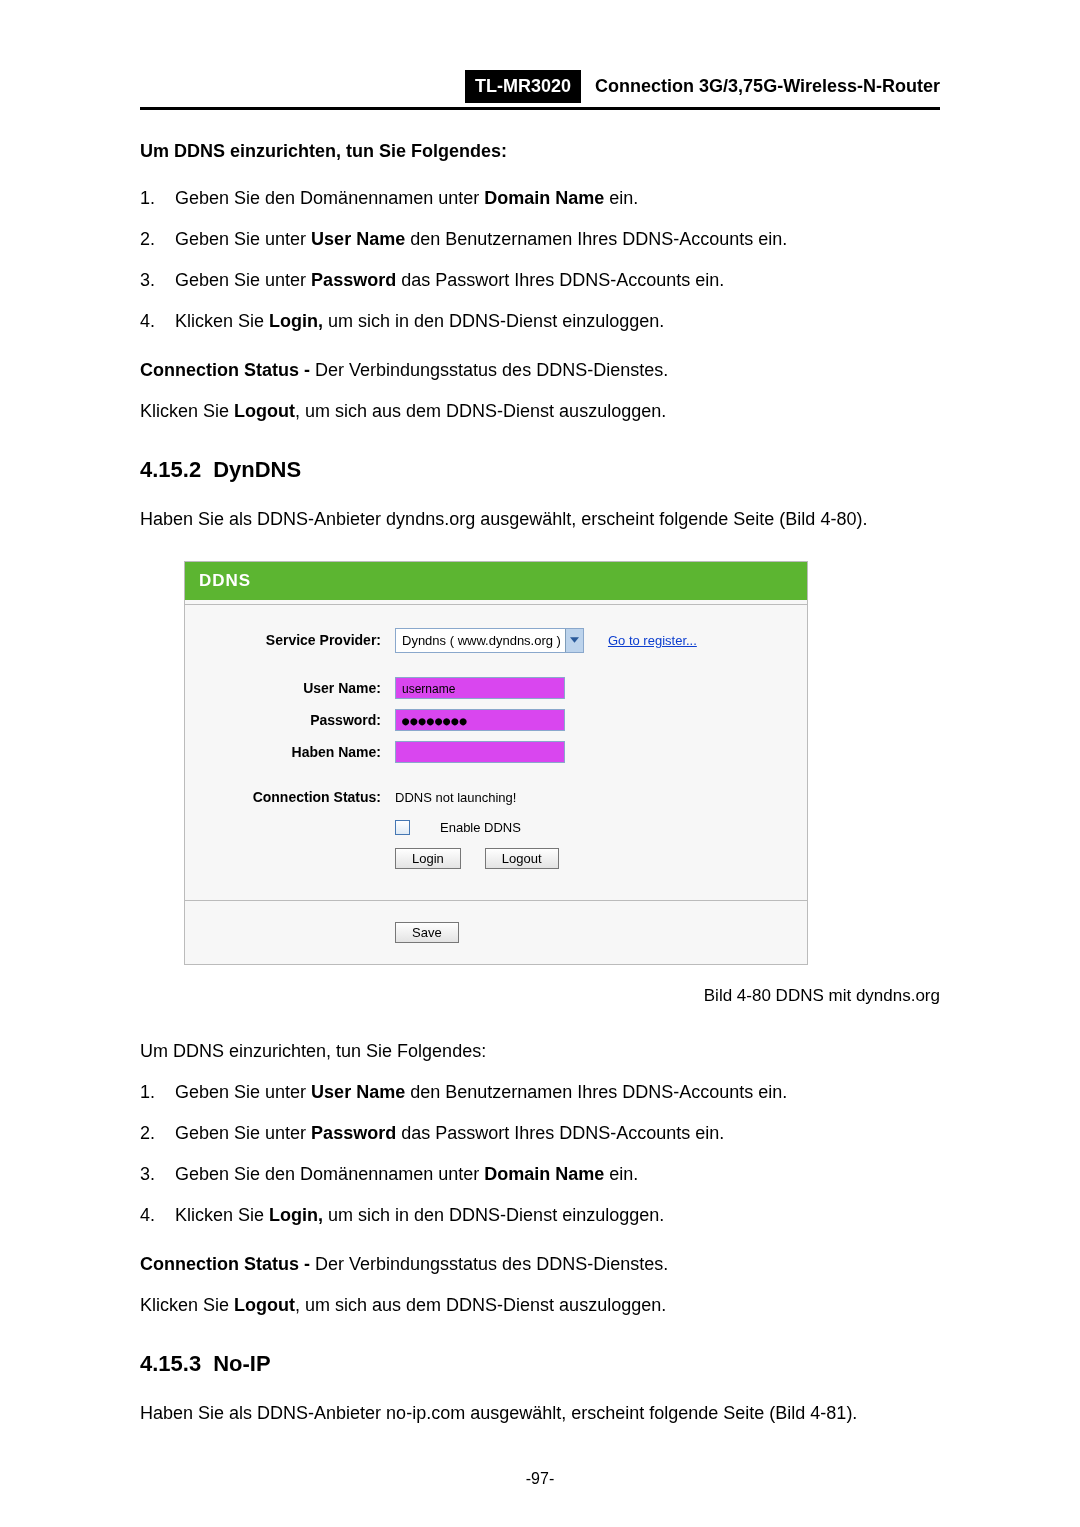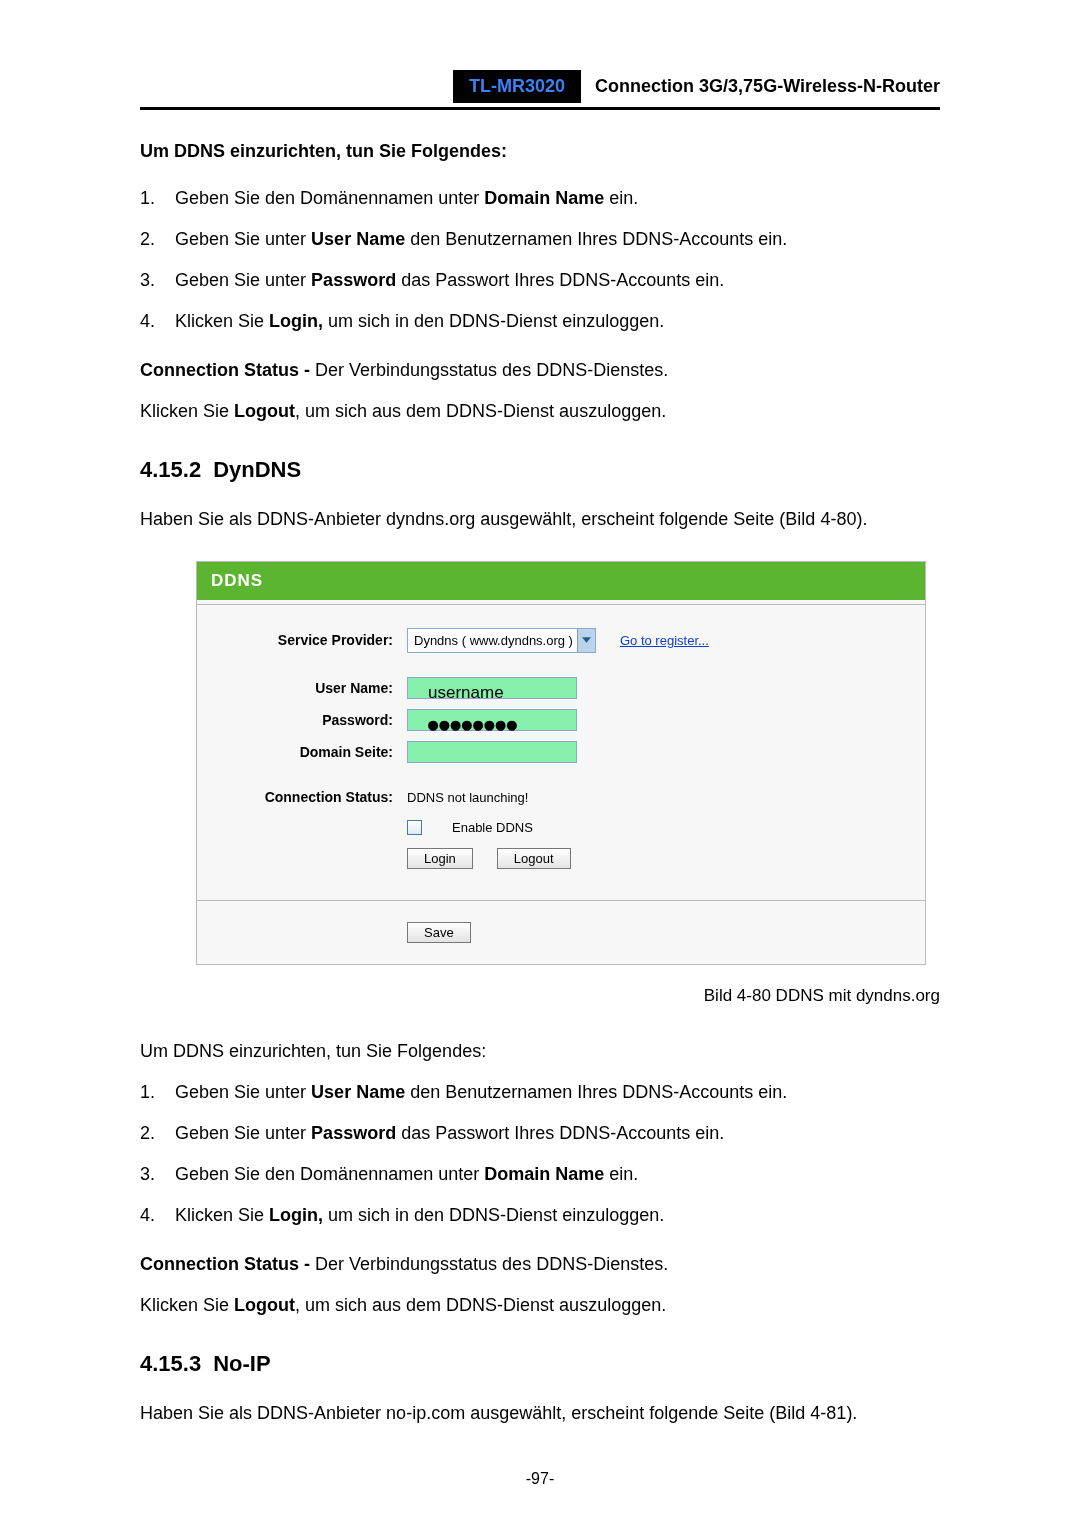--- a/index.html
+++ b/index.html
@@ -15,23 +15,23 @@
     .header-bar {
       display: flex;
       align-items: center;
       border-bottom: 3px solid #000;
       padding-bottom: 4px;
       margin-bottom: 28px;
     }
     .header-spacer { flex: 1; }
     .model-box {
       background: #000;
-      color: #3b82f6;
-      font-weight: bold;
-      padding: 3px 16px;
+      color: #ffffff;
+      font-weight: bold;
+      padding: 3px 10px;
       font-size: 18px;
     }
     .model-desc {
       font-weight: bold;
       padding-left: 14px;
       font-size: 18px;
     }
     .section-intro-bold {
       font-weight: bold;
       margin-bottom: 20px;
@@ -57,22 +57,22 @@
       font-weight: bold;
       font-size: 22px;
       margin-bottom: 20px;
       margin-top: 8px;
     }
     .section-heading .sec-num { margin-right: 12px; }
     .b { font-weight: bold; }
 
     
     .figure-wrap {
-      width: 730px;
-      margin: 28px auto 16px 56px;
+      width: 624px;
+      margin: 28px auto 16px 44px;
     }
     .ui-panel {
       border: 1px solid #bbb;
       background: #f7f7f7;
       font-family: Arial, sans-serif;
       font-size: 14px;
     }
     .ui-title {
       background: #5cb531;
       color: #fff;
@@ -107,26 +107,26 @@
     .fake-select .dd-btn {
       position: absolute;
       right: 0; top: 0; bottom: 0; width: 18px;
       background: #bcd3ec;
       border-left: 1px solid #7f9db9;
       display: flex; align-items: center; justify-content: center;
     }
     .dd-btn svg { width: 9px; height: 6px; }
     .reglink { color: #0c3ecf; text-decoration: underline; font-size: 13px; }
     .fake-input {
-      background: #86efac;
+      background: #d946ef;
       border: 1px solid #8aa8cc;
-      padding: 2px 20px;
+      padding: 2px 6px;
       width: 170px;
       height: 22px;
-      font-size: 17px;
+      font-size: 12px;
       display: inline-block;
     }
     .fake-input.pw { font-family: monospace; letter-spacing: 1px; }
     .row-gap { height: 14px; }
     .fake-checkbox {
       width: 15px; height: 15px;
       border: 1px solid #4577b3;
       background: linear-gradient(#fff,#dfeaf5);
       display: inline-block;
       margin-right: 6px;
@@ -228,21 +228,21 @@
       </div>
 
       <div class="ui-row">
         <div class="ui-label">Password:</div>
         <div class="ui-field">
           <span class="fake-input pw">●●●●●●●●</span>
         </div>
       </div>
 
       <div class="ui-row">
-        <div class="ui-label">Domain Seite:</div>
+        <div class="ui-label">Haben Name:</div>
         <div class="ui-field">
           <span class="fake-input"></span>
         </div>
       </div>
 
       <div class="row-gap"></div>
 
       <div class="ui-row">
         <div class="ui-label">Connection Status:</div>
         <div class="ui-field">

